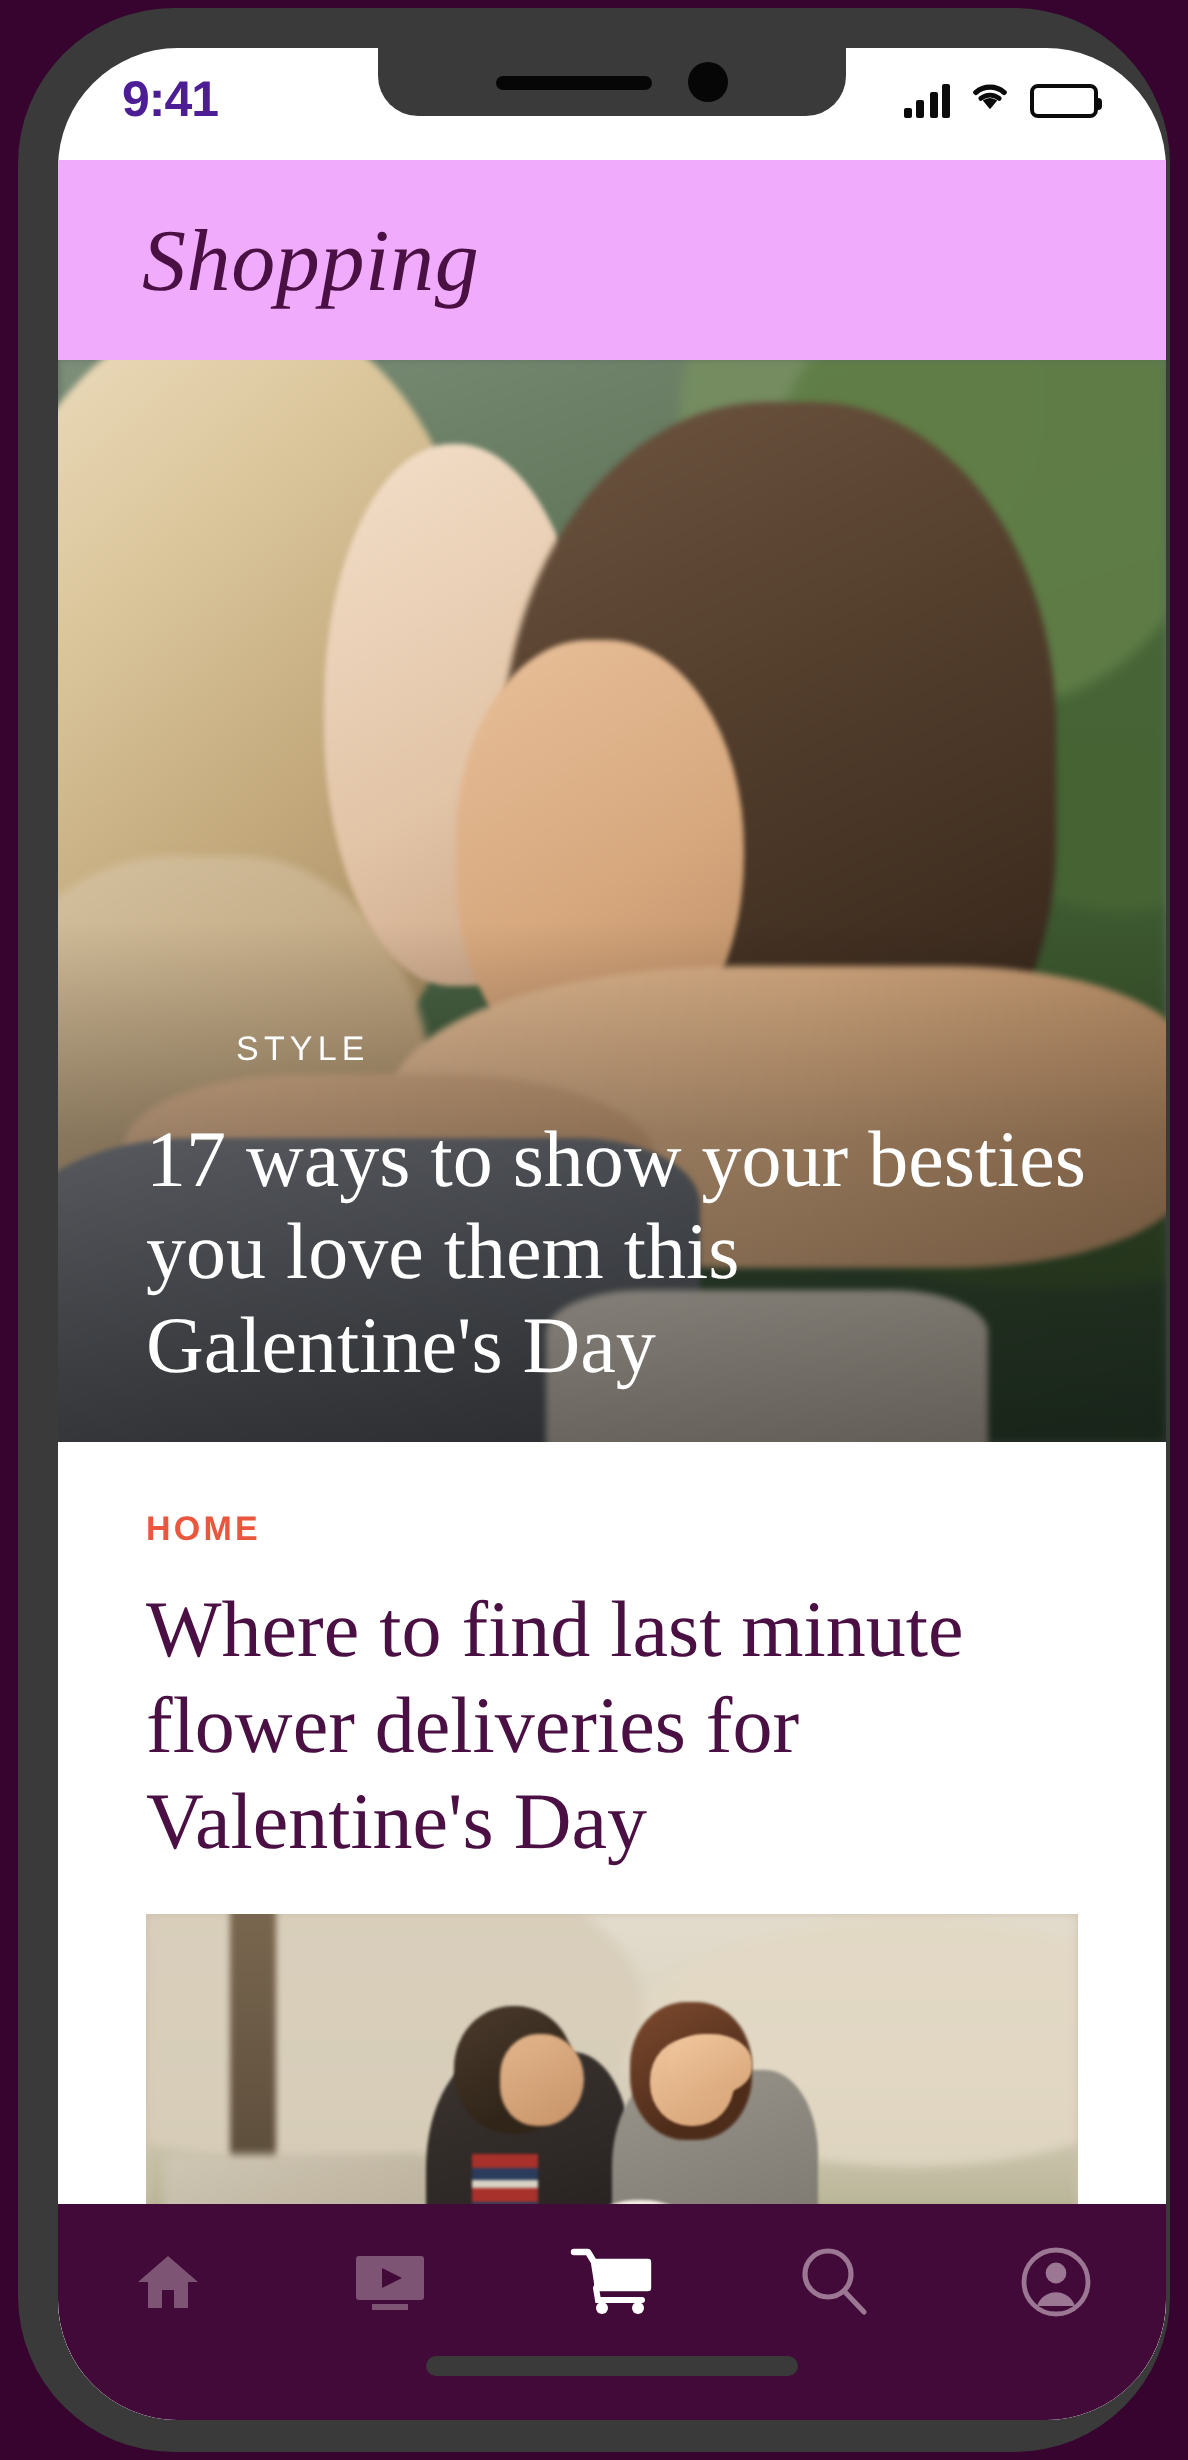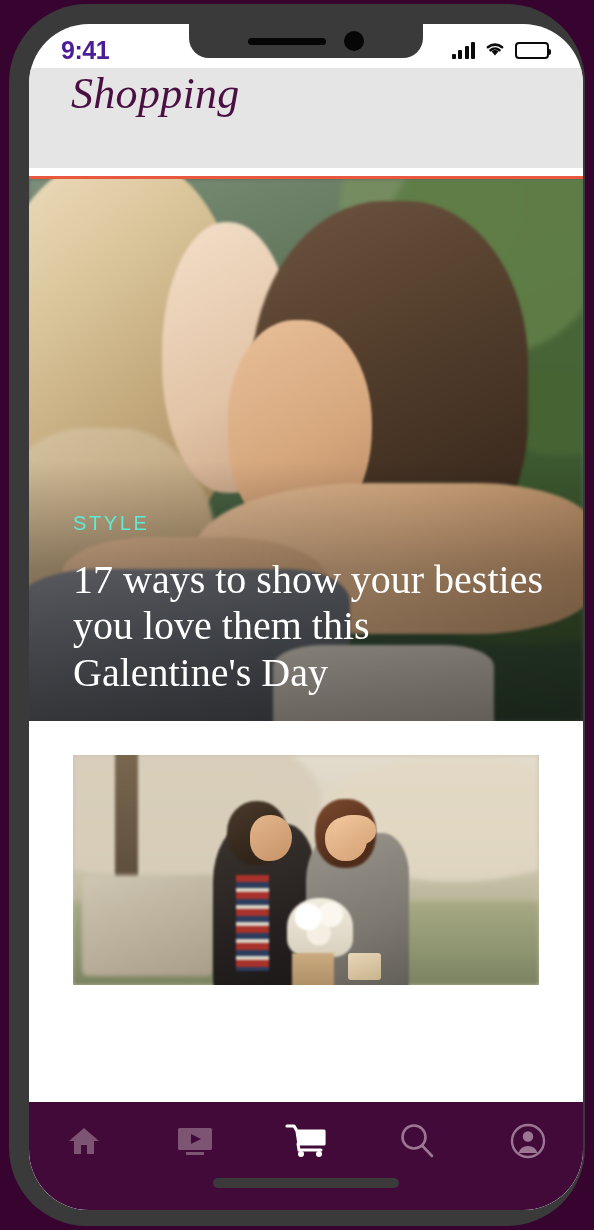--- a/index.html
+++ b/index.html
@@ -58,23 +58,23 @@
     border-radius:4px; padding:1.5px; position:relative;
   }
   .battery .fill { width:100%; height:100%; background:#0b0b0b; border-radius:1.5px; }
   .battery:after {
     content:""; position:absolute; right:-4px; top:5px;
     width:2.5px; height:6px; background:#0b0b0b; border-radius:0 2px 2px 0;
   }
 
   
   .app-header {
-    position:absolute; left:0; top:44px; width:100%; height:100px;
-    display:flex; padding-left:42px;
-    background:#e5e5e5; z-index:40;
+    position:absolute; left:0; top:56px; width:100%; height:100px;
+    display:flex; align-items:center; padding-left:42px;
+    background:#f0abfc; z-index:40;
   }
   .app-title {
     font-family:"Liberation Serif", serif;
     font-style:italic; font-size:44px; color:#4a0f43;
     letter-spacing:0.3px;
   }
 
   
   .feed {
     position:absolute; left:0; top:152px; width:554px; bottom:0;
@@ -151,22 +151,22 @@
     background:linear-gradient(160deg,#d9d2c6 0%,#b9b0a2 100%);
     filter:blur(1.6px);
   }
   .hero .scrim {
     position:absolute; inset:0;
     background:linear-gradient(to bottom, rgba(0,0,0,0) 52%, rgba(0,0,0,.30) 72%, rgba(0,0,0,.48) 100%);
   }
 
   .hero-text { position:absolute; left:44px; right:36px; bottom:24px; z-index:5; }
   .kicker-light {
-    font-size:20px; letter-spacing:2.6px; color:#5eead4;
-    font-weight:500; margin-bottom:22px;
+    font-size:17px; letter-spacing:2.6px; color:#ffffff;
+    font-weight:500; margin-bottom:22px;margin-left:45px;
   }
   .hero-headline {
     font-family:"Liberation Serif", serif;
     font-size:40px; line-height:1.17; color:#ffffff; font-weight:400;
   }
 
   
   .article { background:#fff; padding:34px 44px 0 44px; }
   .kicker-red {
     font-size:17px; letter-spacing:1.6px; color:#e9573f;
@@ -346,20 +346,22 @@
           <div class="pattern-top"></div>
         </div>
         <div class="scrim"></div>
         <div class="hero-text">
           <div class="kicker-light">STYLE</div>
           <div class="hero-headline">17 ways to show your besties you love them this Galentine's Day</div>
         </div>
       </div>
 
       <div class="article">
+        <div class="kicker-red">HOME</div>
+        <div class="article-headline">Where to find last minute flower deliveries for Valentine's Day</div>
         <div class="thumb">
           <div class="bg-park"></div>
           <div class="grass"></div>
           <div class="tree"></div>
           <div class="bench"></div>
           <div class="man-coat"></div>
           <div class="man-head"></div>
           <div class="man-face"></div>
           <div class="scarf"></div>
           <div class="woman-coat"></div>

